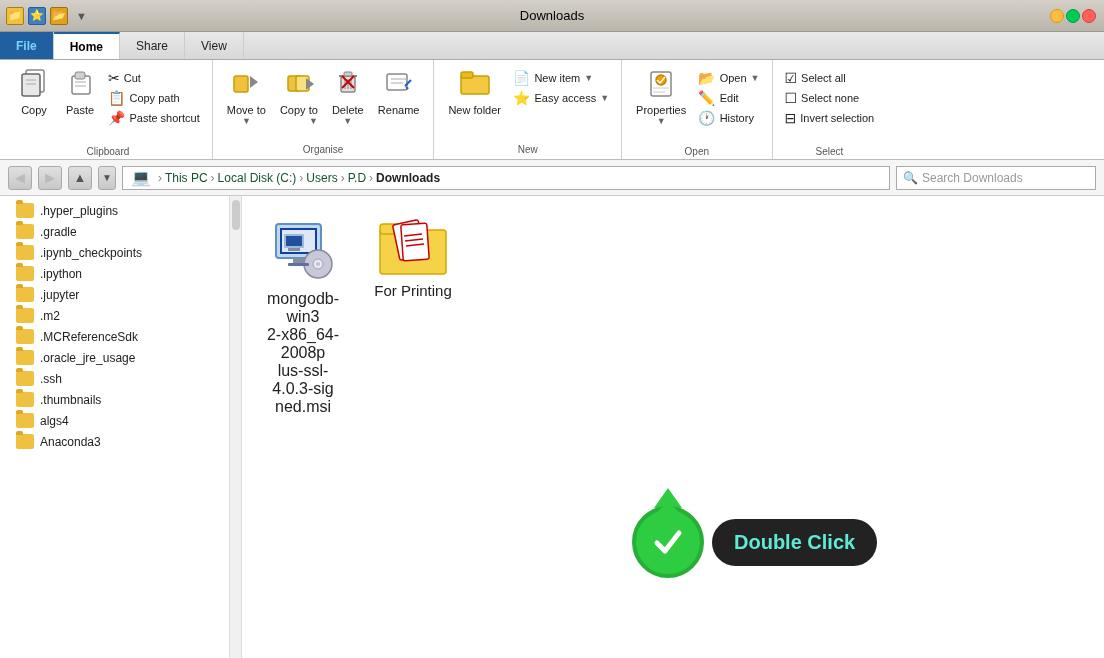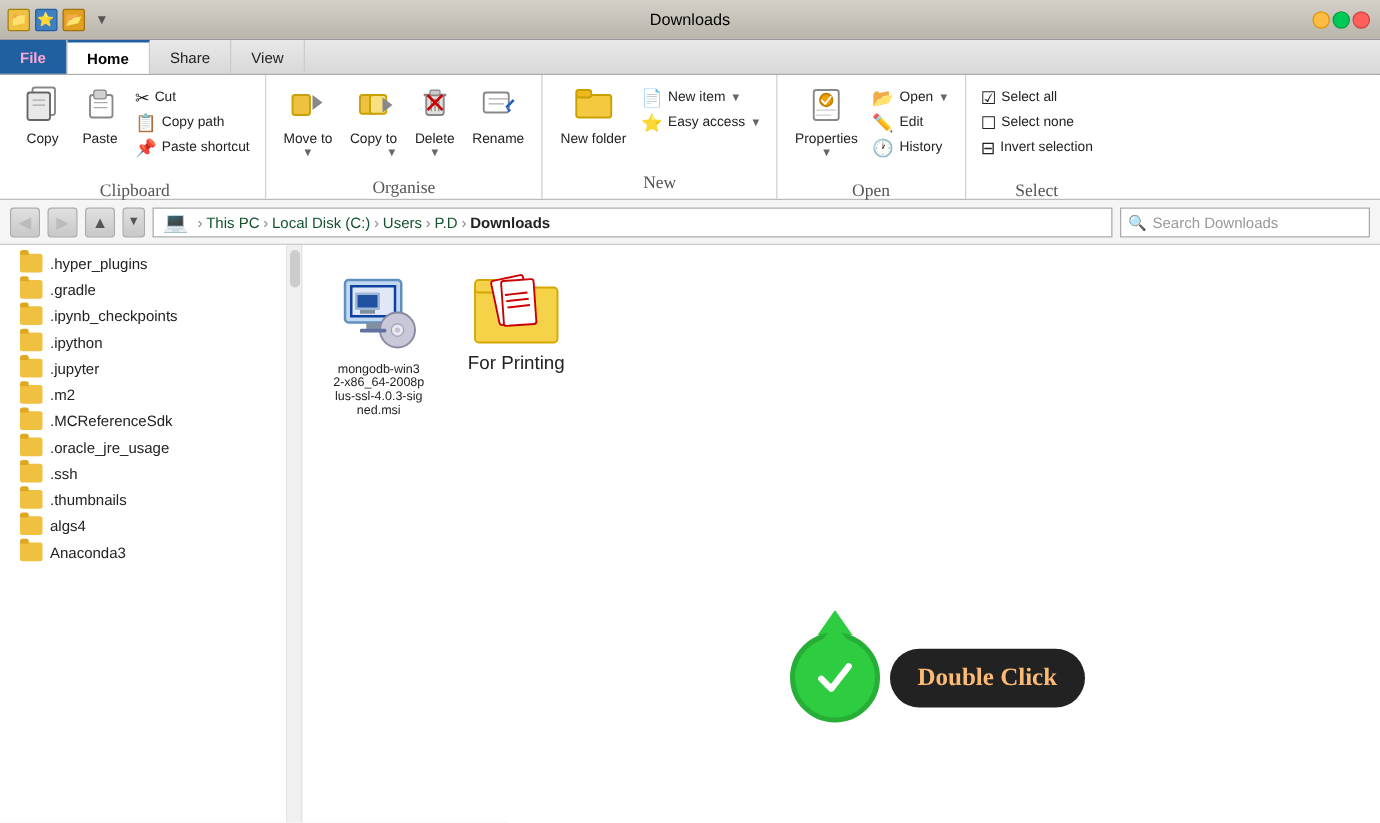--- a/index.html
+++ b/index.html
@@ -79,25 +79,24 @@
       padding: 4px 8px 0 8px;
       min-width: 60px;
     }
     .ribbon-group-buttons {
       display: flex;
       align-items: flex-start;
       gap: 2px;
       flex: 1;
     }
     .ribbon-group-label {
-      font-size: 14px;
+      font-size: 10px;
       color: #555;
       margin-top: 14px;
       padding-bottom: 4px;
-      font-family: Liberation Serif, serif;
     }
     .ribbon-btn {
       display: flex;
       flex-direction: column;
       align-items: center;
       justify-content: center;
       cursor: pointer;
       padding: 2px 6px;
       border-radius: 3px;
       min-width: 40px;
@@ -284,26 +283,25 @@
       content: '';
       position: absolute;
       top: -10px; left: 50%; transform: translateX(-50%);
       width: 0; height: 0;
       border-left: 12px solid transparent;
       border-right: 12px solid transparent;
       border-bottom: 14px solid #2ecc40;
     }
     .double-click-badge {
       background: #222;
-      color: #fdba74;
+      color: #5eead4;
       font-size: 20px;
       font-weight: bold;
       padding: 12px 22px;
       border-radius: 32px;
-      font-family: Liberation Serif, serif;
     }
     .drop-arrow { font-size: 9px; color: #666; }
   </style>
 </head>
 <body>
 
 <div class="title-bar">
   <div class="title-bar-icons">
     <div class="title-bar-icon icon-yellow">📁</div>
     <div class="title-bar-icon icon-blue">⭐</div>
@@ -312,21 +310,21 @@
   </div>
   <span class="title-bar-title">Downloads</span>
   <div style="position:absolute;right:8px;display:flex;gap:2px;">
     <div style="width:14px;height:14px;background:#ffbd44;border-radius:50%;border:1px solid #e09500;"></div>
     <div style="width:14px;height:14px;background:#00ca56;border-radius:50%;border:1px solid #00a040;"></div>
     <div style="width:14px;height:14px;background:#ff605c;border-radius:50%;border:1px solid #d04040;"></div>
   </div>
 </div>
 
 <div class="ribbon-tabs">
-  <div class="ribbon-tab" style="background:#2060a0;color:#f9a8d4;font-weight:bold;">
+  <div class="ribbon-tab" style="background:#2060a0;color:#7dd3fc;font-weight:bold;">
     <span>File</span>
   </div>
   <div class="ribbon-tab active">
     <span>Home</span>
   </div>
   <div class="ribbon-tab">
     <span>Share</span>
   </div>
   <div class="ribbon-tab">
     <span>View</span>
@@ -623,21 +621,21 @@
             <rect x="20" y="32" width="12" height="3" fill="#8090a0"></rect>
 
             <circle cx="50" cy="48" r="14" fill="#c8c8d8" stroke="#8888a0" stroke-width="1.5"></circle>
             <circle cx="50" cy="48" r="5" fill="#e8e8f0" stroke="#a0a0b8" stroke-width="1"></circle>
             <circle cx="50" cy="48" r="2" fill="#c0c0d0"></circle>
 
             <rect x="25" y="42" width="11" height="6" rx="1" fill="#8090a0"></rect>
             <rect x="20" y="47" width="21" height="3" rx="1" fill="#6070a0"></rect>
           </svg>
         </div>
-        <span class="file-name" style="font-size:10px;">mongodb-win3<br>2-x86_64-2008p<br>lus-ssl-4.0.3-sig<br>ned.msi</span>
+        <span class="file-name" style="font-size:16px;">mongodb-win3<br>2-x86_64-2008p<br>lus-ssl-4.0.3-sig<br>ned.msi</span>
       </div>
 
       <div class="file-item">
         <div style="width:70px;height:62px;position:relative;">
           <svg width="70" height="62" viewBox="0 0 70 62">
 
             <rect x="2" y="14" width="66" height="44" rx="3" fill="#f5d248" stroke="#d4a800" stroke-width="1.5"></rect>
 
             <rect x="2" y="8" width="28" height="10" rx="3" fill="#f5d248" stroke="#d4a800" stroke-width="1.5"></rect>
 

